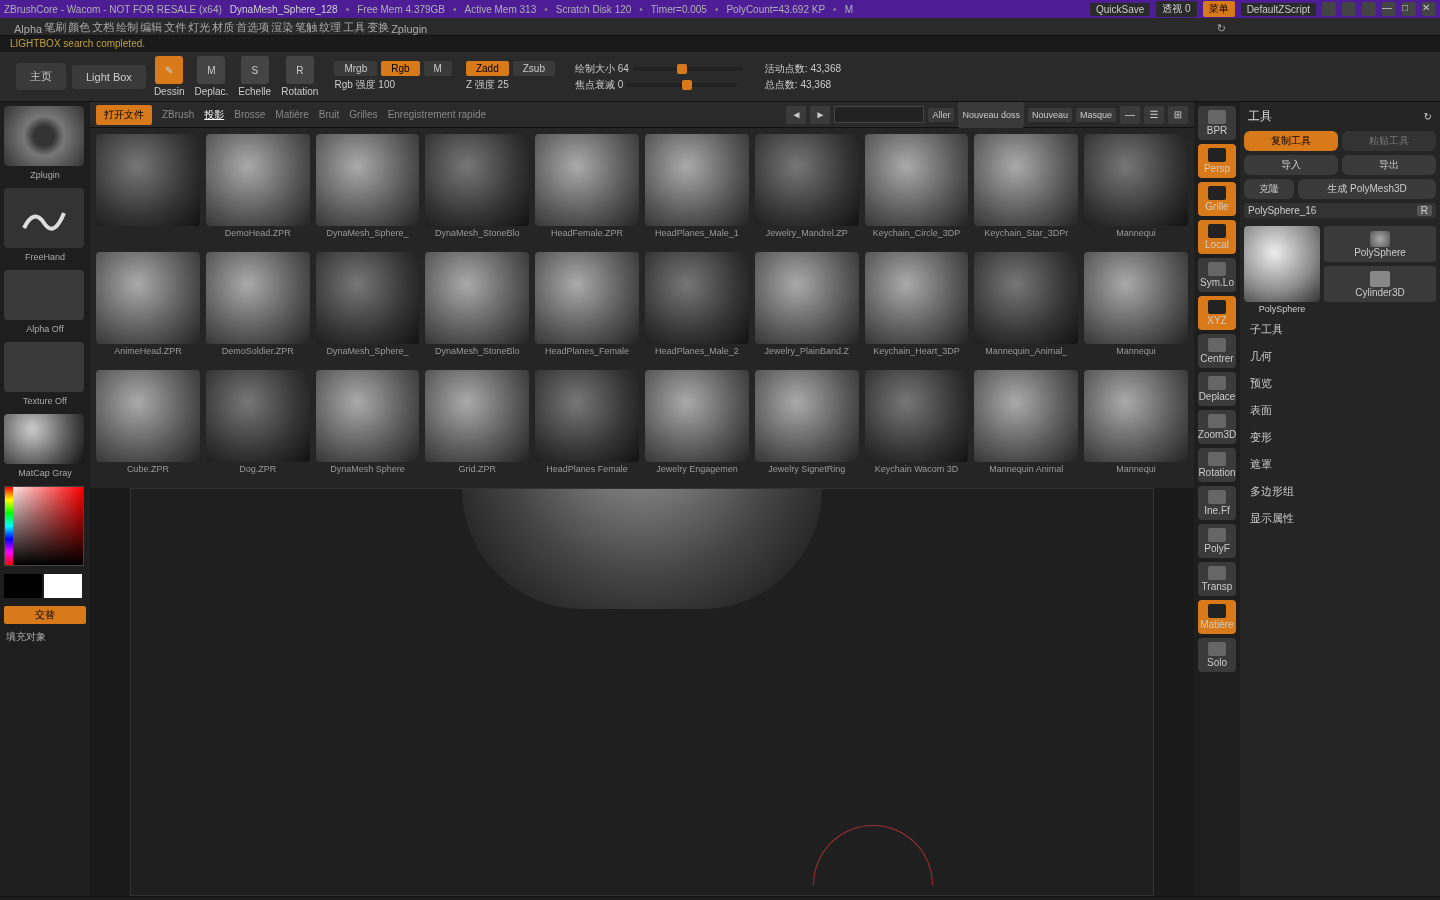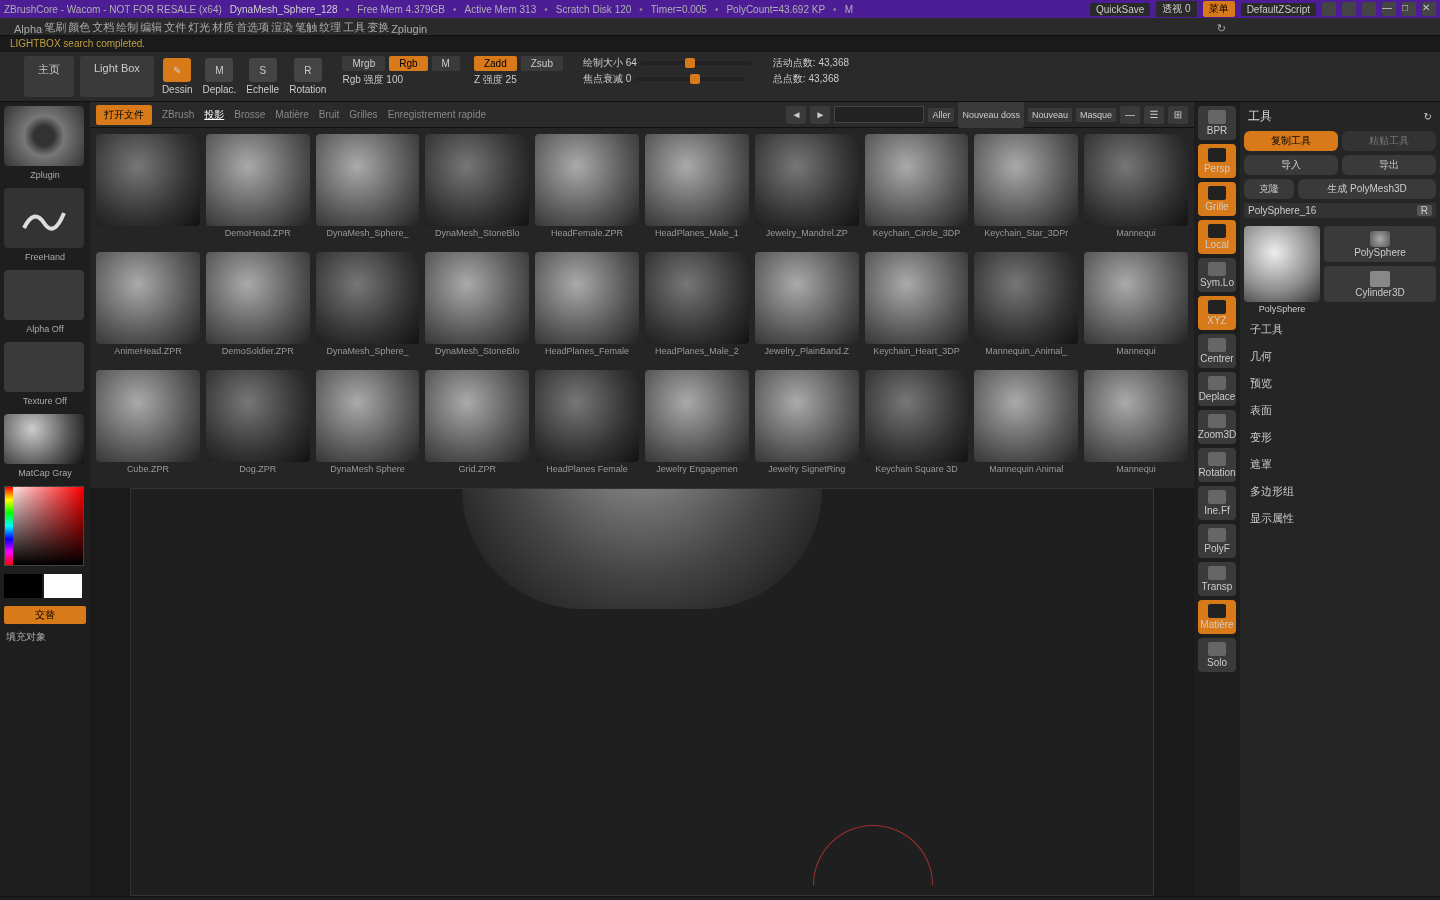--- a/index.html
+++ b/index.html
@@ -7,21 +7,21 @@
 .titlebar{height:18px;background:#4c1d95;display:flex;align-items:center;padding:0 4px;gap:8px}
 .titlebar span{font-size:10px;color:#b0b0b0}
 .titlebar .dot{color:#888}
 .titlebar-right{margin-left:auto;display:flex;gap:6px;align-items:center}
 .tb-btn{background:#2a2a2a;color:#ccc;padding:1px 6px;font-size:10px;border-radius:2px}
 .tb-btn.orange{background:#d87a1a;color:#000}
 .tb-icon{width:14px;height:14px;background:#444;border-radius:2px}
 .menubar{height:18px;background:#2a2a2a;display:flex;align-items:flex-end;padding:0 14px;gap:2px;border-bottom:1px solid #111}
 .menubar span{font-size:11px;color:#aaa;cursor:pointer}
 .statusbar{height:16px;background:#1a1a1a;padding:2px 10px;font-size:10px;color:#c0a040}
-.toolbar2{height:50px;background:#2a2a2a;display:flex;padding:4px 24px;gap:6px;border-bottom:1px solid #111}
+.toolbar2{height:50px;background:#2a2a2a;display:flex;align-items:center;padding:4px 16px;gap:6px;border-bottom:1px solid #111}
 .tb2-btn{background:#3a3a3a;padding:6px 14px;border-radius:3px;font-size:11px}
 .tb2-iconbtn{display:flex;flex-direction:column;align-items:center;gap:2px;padding:2px}
 .tb2-iconbtn .ic{width:28px;height:28px;background:#444;border-radius:3px;display:flex;align-items:center;justify-content:center}
 .tb2-iconbtn.active .ic{background:#d87a1a}
 .tb2-iconbtn span{font-size:10px}
 .mode-group{display:flex;flex-direction:column;gap:2px;margin-left:8px}
 .mode-row{display:flex;gap:4px}
 .mode-btn{padding:2px 10px;background:#3a3a3a;border-radius:2px;font-size:10px}
 .mode-btn.active{background:#d87a1a;color:#000}
 .slider-group{display:flex;flex-direction:column;gap:2px;margin-left:14px;font-size:10px}
@@ -339,21 +339,21 @@
         <div class="thumb">
           <div class="thumb-img"></div>
           <span>Jewelry Engagemen</span>
         </div>
         <div class="thumb">
           <div class="thumb-img"></div>
           <span>Jewelry SignetRing</span>
         </div>
         <div class="thumb">
           <div class="thumb-img dark"></div>
-          <span>Keychain Square 3D</span>
+          <span>Keychain Wacom 3D</span>
         </div>
         <div class="thumb">
           <div class="thumb-img"></div>
           <span>Mannequin Animal</span>
         </div>
         <div class="thumb">
           <div class="thumb-img"></div>
           <span>Mannequi</span>
         </div>
       </div>

